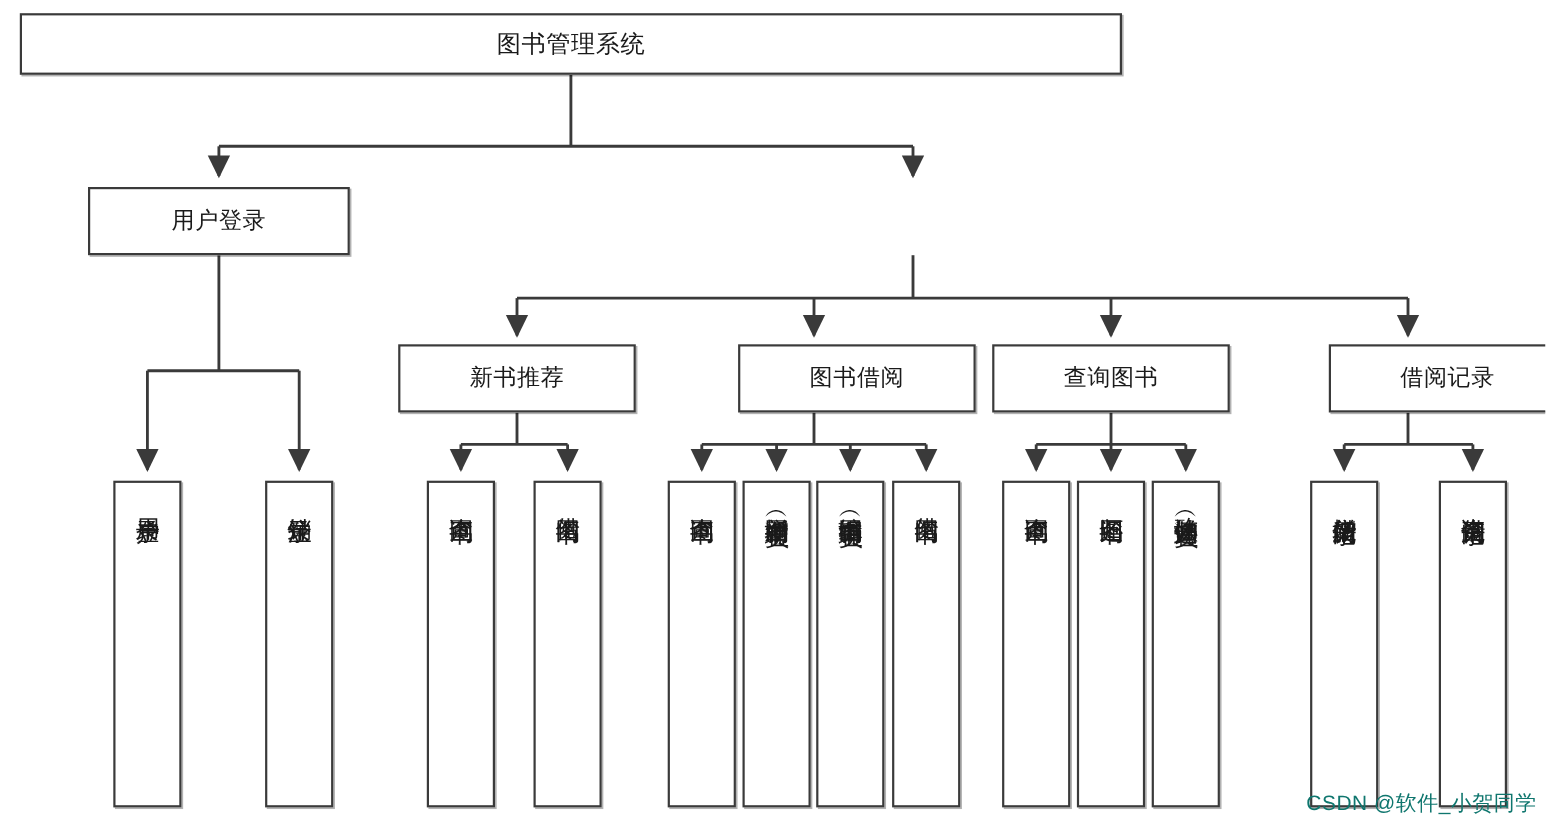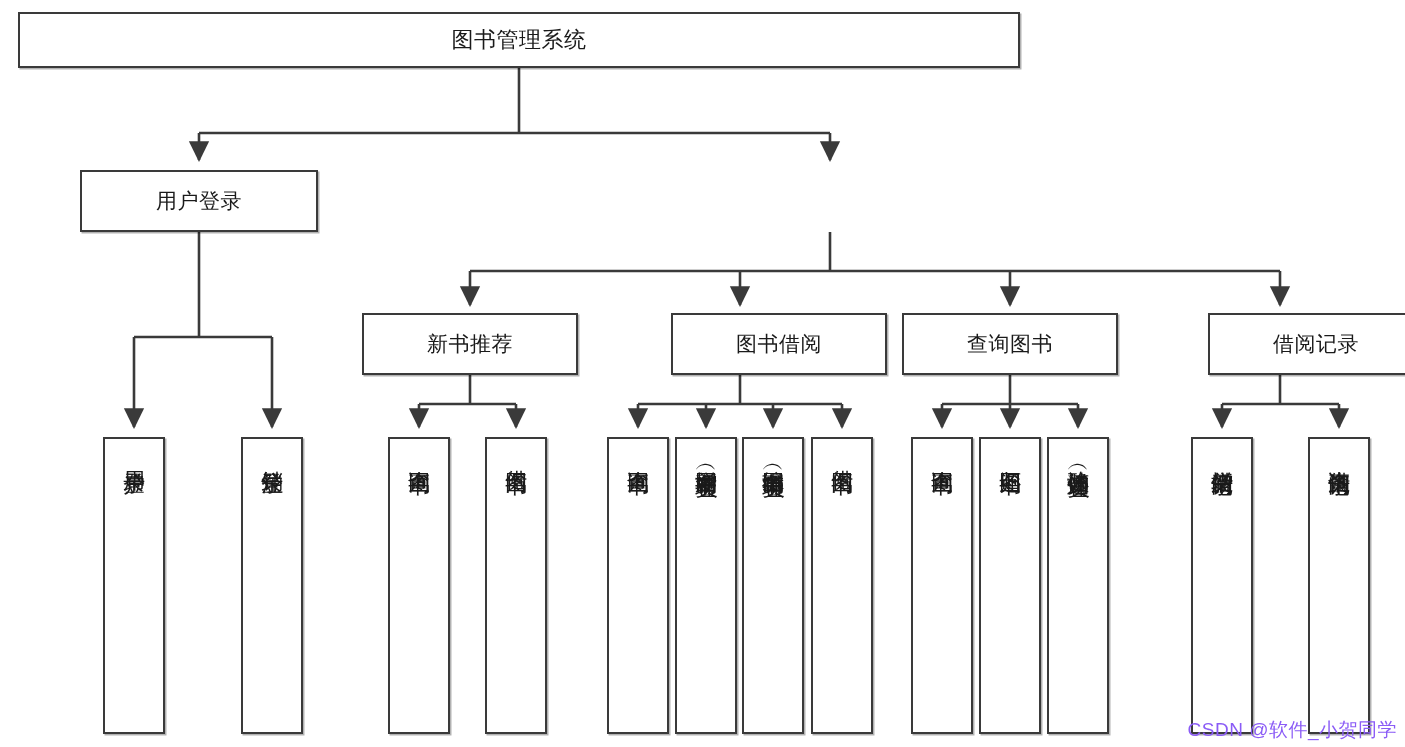--- a/index.html
+++ b/index.html
@@ -59,21 +59,21 @@
     text-orientation: upright;
     font-size: 22px;
     line-height: 1.12;
     letter-spacing: 1px;
   }
   .watermark {
     position: absolute;
     right: 8px;
     bottom: 4px;
     font-size: 19px;
-    color: #8b5cf6;
+    color: #0f766e;
     white-space: nowrap;
     letter-spacing: 0.5px;
   }
 </style>
 </head>
 <body>
 
 <div id="canvas">
 
   <svg id="edges" viewBox="0 0 1405 747" xmlns="http://www.w3.org/2000/svg">

